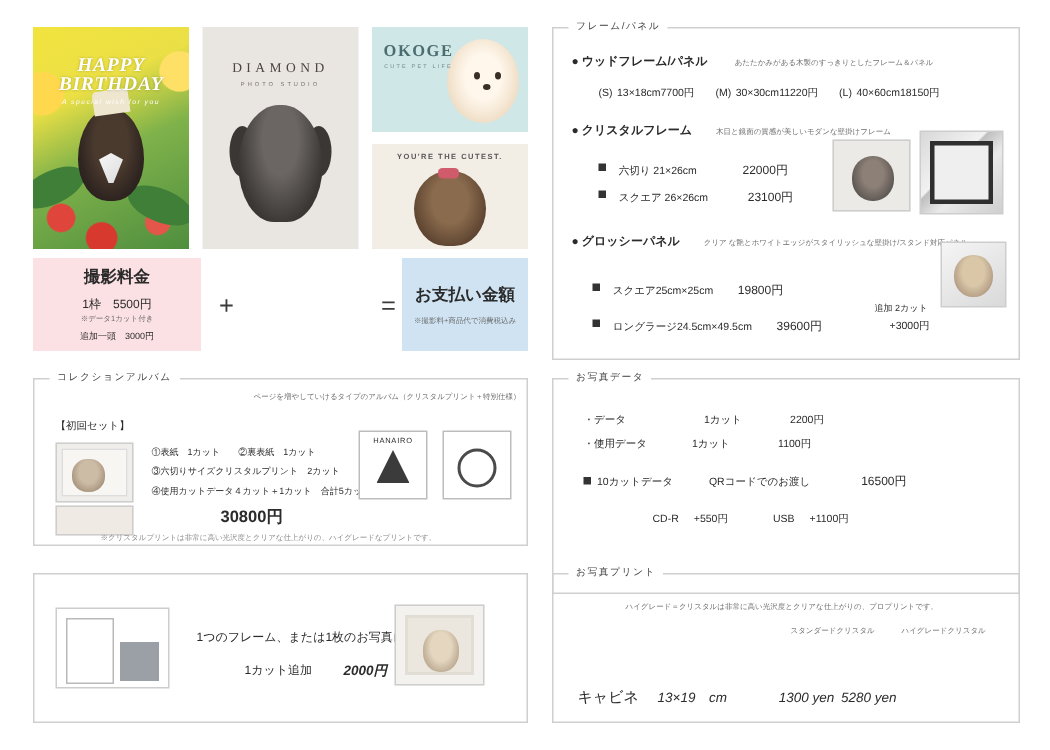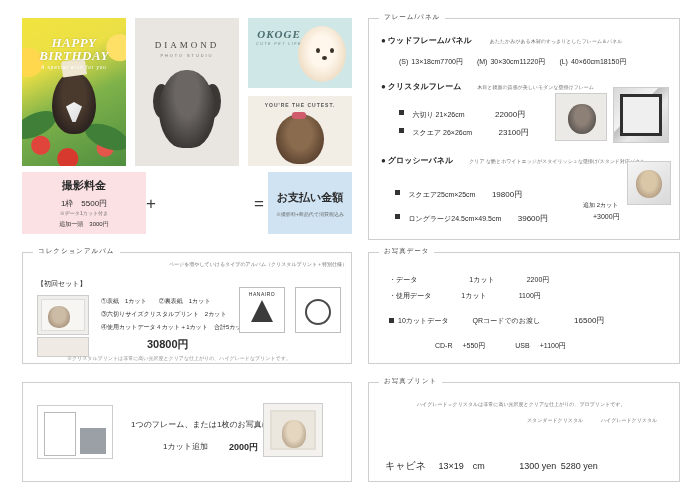--- a/index.html
+++ b/index.html
@@ -30,21 +30,21 @@
     padding: 0 5px;
     font-size: 6.5px;
     letter-spacing: 1px;
     color: #444;
     white-space: nowrap;
   }
   .t5  { font-size: 5px; }
   .t6  { font-size: 6px; }
   .t7  { font-size: 7px; }
   .t8  { font-size: 8px; }
-  .t9  { font-size: 9px; }
+  .t9  { font-size: 9px; font-style: italic; }
   .t10 { font-size: 10px; }
   .t11 { font-size: 11px; }
   .gray { color: #6e6e6e; }
   .lgray { color: #8a8a8a; }
   .bold { font-weight: bold; }
 
   
   #samples { position:absolute; left:22px; top:18px; width:330px; height:148px; }
   .card {
     position: absolute;
@@ -108,21 +108,21 @@
     position:absolute; left:24px; top:52px; width:56px; height:78px;
     background: radial-gradient(ellipse at 50% 30%, #6b6663 0 30%, #3b3836 72%, #2a2826 100%);
     border-radius: 48% 48% 42% 42%/52% 52% 48% 48%;
   }
   #card2 .ear1, #card2 .ear2 {
     position:absolute; top:66px; width:17px; height:34px; background:#3a3734; border-radius:50%;
   }
   #card2 .ear1 { left:18px; } #card2 .ear2 { left:69px; }
 
   
-  #card3 { left:226px; top:0; width:104px; height:70px; background:#cfe7e6;font-style:italic; }
+  #card3 { left:226px; top:0; width:104px; height:70px; background:#cfe7e6; }
   #card3 .ok {
     position:absolute; left:4px; top:10px; width:54px; text-align:center;
     font-family:"Liberation Serif", serif; font-weight:bold; font-size:11px;
     color:#4c6d70; letter-spacing:1px;
   }
   #card3 .ok2 {
     position:absolute; left:4px; top:24px; width:54px; text-align:center;
     font-size:3.6px; letter-spacing:1.5px; color:#6d8a8c;
   }
   #card3 .pom {
@@ -155,41 +155,41 @@
     background:#d05b6a; border-radius:3px;
   }
 
   
   #eq { position:absolute; left:22px; top:172px; width:330px; height:62px; }
   .eqbox {
     position:absolute; top:0; height:62px; box-sizing:border-box;
     display:flex; flex-direction:column; align-items:center; justify-content:center;
     text-align:center;
   }
-  #eq1 { left:0; width:124px; background:#fbe0e4; }
+  #eq1 { left:0; width:112px; background:#fbe0e4; }
   #eq2 { left:142px; width:86px; background:#f5f0c8; }
   #eq3 { left:246px; width:84px; background:#cfe3f2; }
   .eqop {
     position:absolute; top:22px; font-size:17px; color:#3b3b3b;
   }
   #op1 { left:124px; } #op2 { left:232px; }
 
   
   #framebox { left:368px; top:18px; width:312px; height:222px; }
   .sq { display:inline-block; width:5px; height:5px; background:#333; margin-right:4px; vertical-align:middle;}
   .row { display:flex; align-items:baseline; }
   .thumb {
     position:absolute; box-sizing:border-box; border:1px solid #cdcdcd;
     overflow:hidden;
   }
 
   
   #albumbox { left:22px; top:252px; width:330px; height:112px; }
   
-  #databox { left:368px; top:252px; width:312px; height:112px; }
+  #databox { left:368px; top:252px; width:312px; height:144px; }
   
   #botleft { left:22px; top:382px; width:330px; height:100px; }
   
   #botright { left:368px; top:382px; width:312px; height:100px; }
 </style>
 </head>
 <body>
 
 <div class="page">
 

